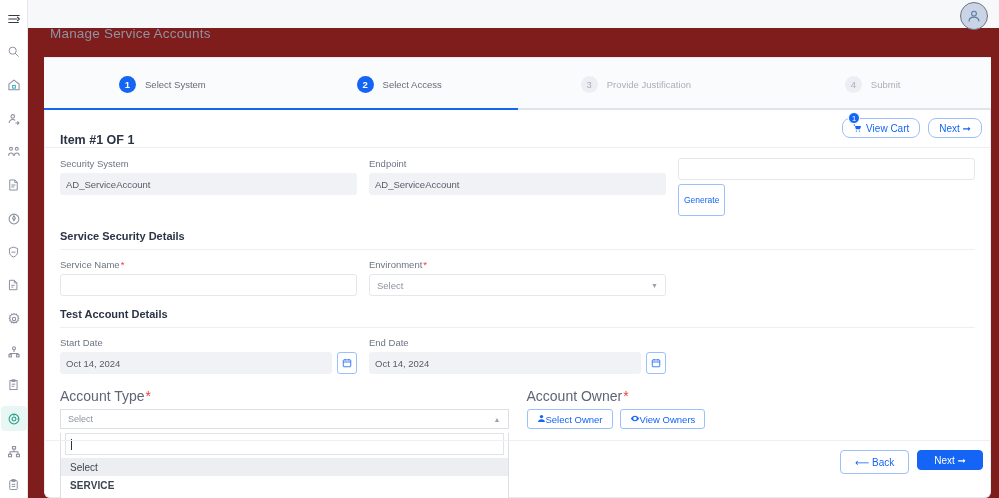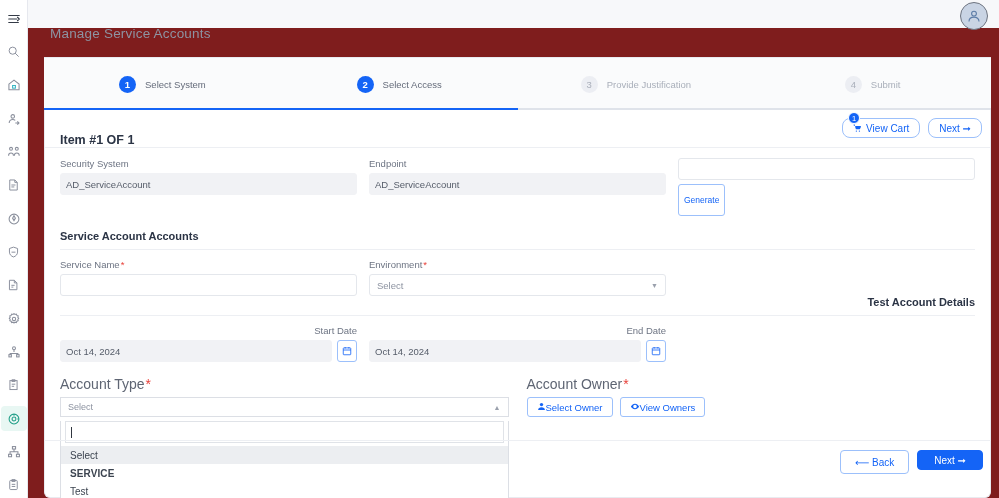--- a/index.html
+++ b/index.html
@@ -374,21 +374,21 @@
           <label class="field-label">Endpoint</label>
           <div class="input readonly">AD_ServiceAccount</div>
         </div>
         <div class="col">
           <div class="input empty"></div>
           <button class="generate">Generate</button>
         </div>
       </div>
 
       <div style="margin-top:14px;">
-        <div class="section-title">Service Account Accounts</div>
+        <div class="section-title">Service Security Details</div>
         <div class="divider"></div>
         <div class="row">
           <div class="col">
             <label class="field-label">
               <span>Service Name</span><span class="req">*</span>
             </label>
             <div class="input empty"></div>
           </div>
           <div class="col">
             <label class="field-label">
@@ -396,21 +396,21 @@
             </label>
             <div class="select">
               <span>Select</span>
               <span class="caret">▼</span>
             </div>
           </div>
           <div class="col"></div>
         </div>
       </div>
 
-      <div style="margin-top:0;text-align:right;">
+      <div style="margin-top:12px;">
         <div class="section-title">Test Account Details</div>
         <div class="divider"></div>
         <div class="row">
           <div class="col">
             <label class="field-label">Start Date</label>
             <div class="date-wrap">
               <div class="input readonly date-input">Oct 14, 2024</div>
               <div class="cal-btn">
                 <svg width="10" height="10" viewBox="0 0 16 16" fill="none" stroke="currentColor" stroke-width="1.3">
                   <rect x="2" y="3" width="12" height="11" rx="1"></rect>

